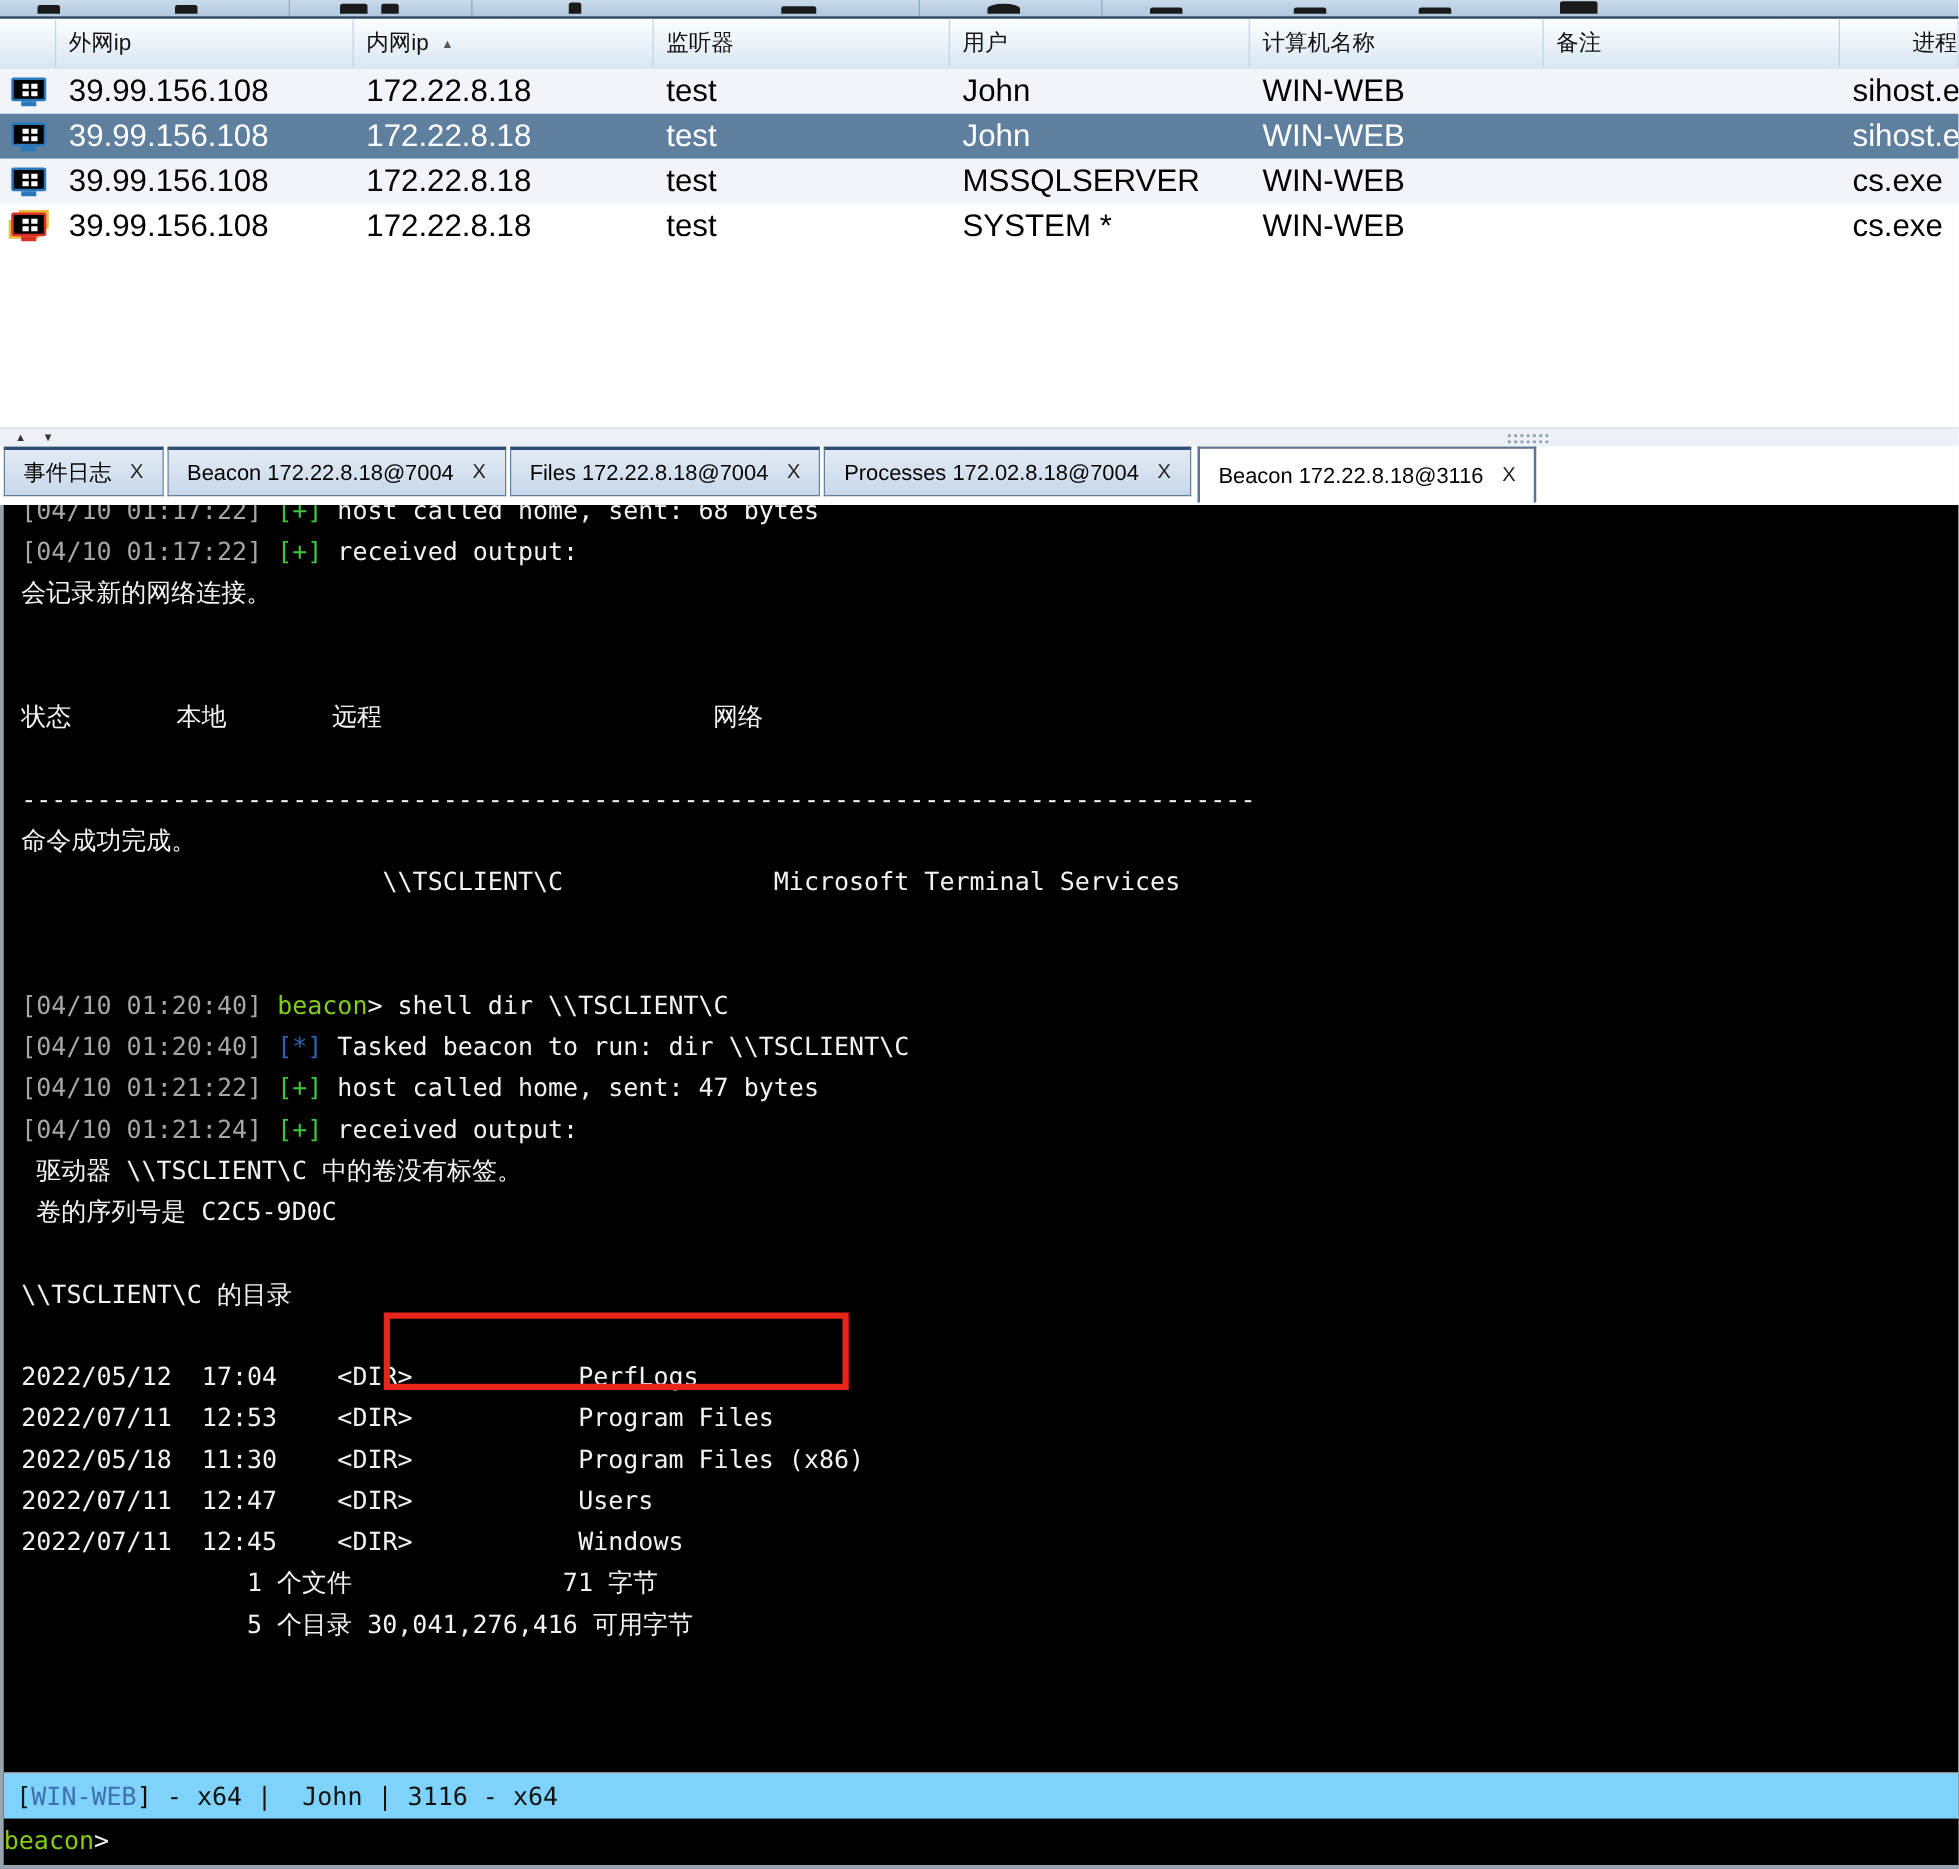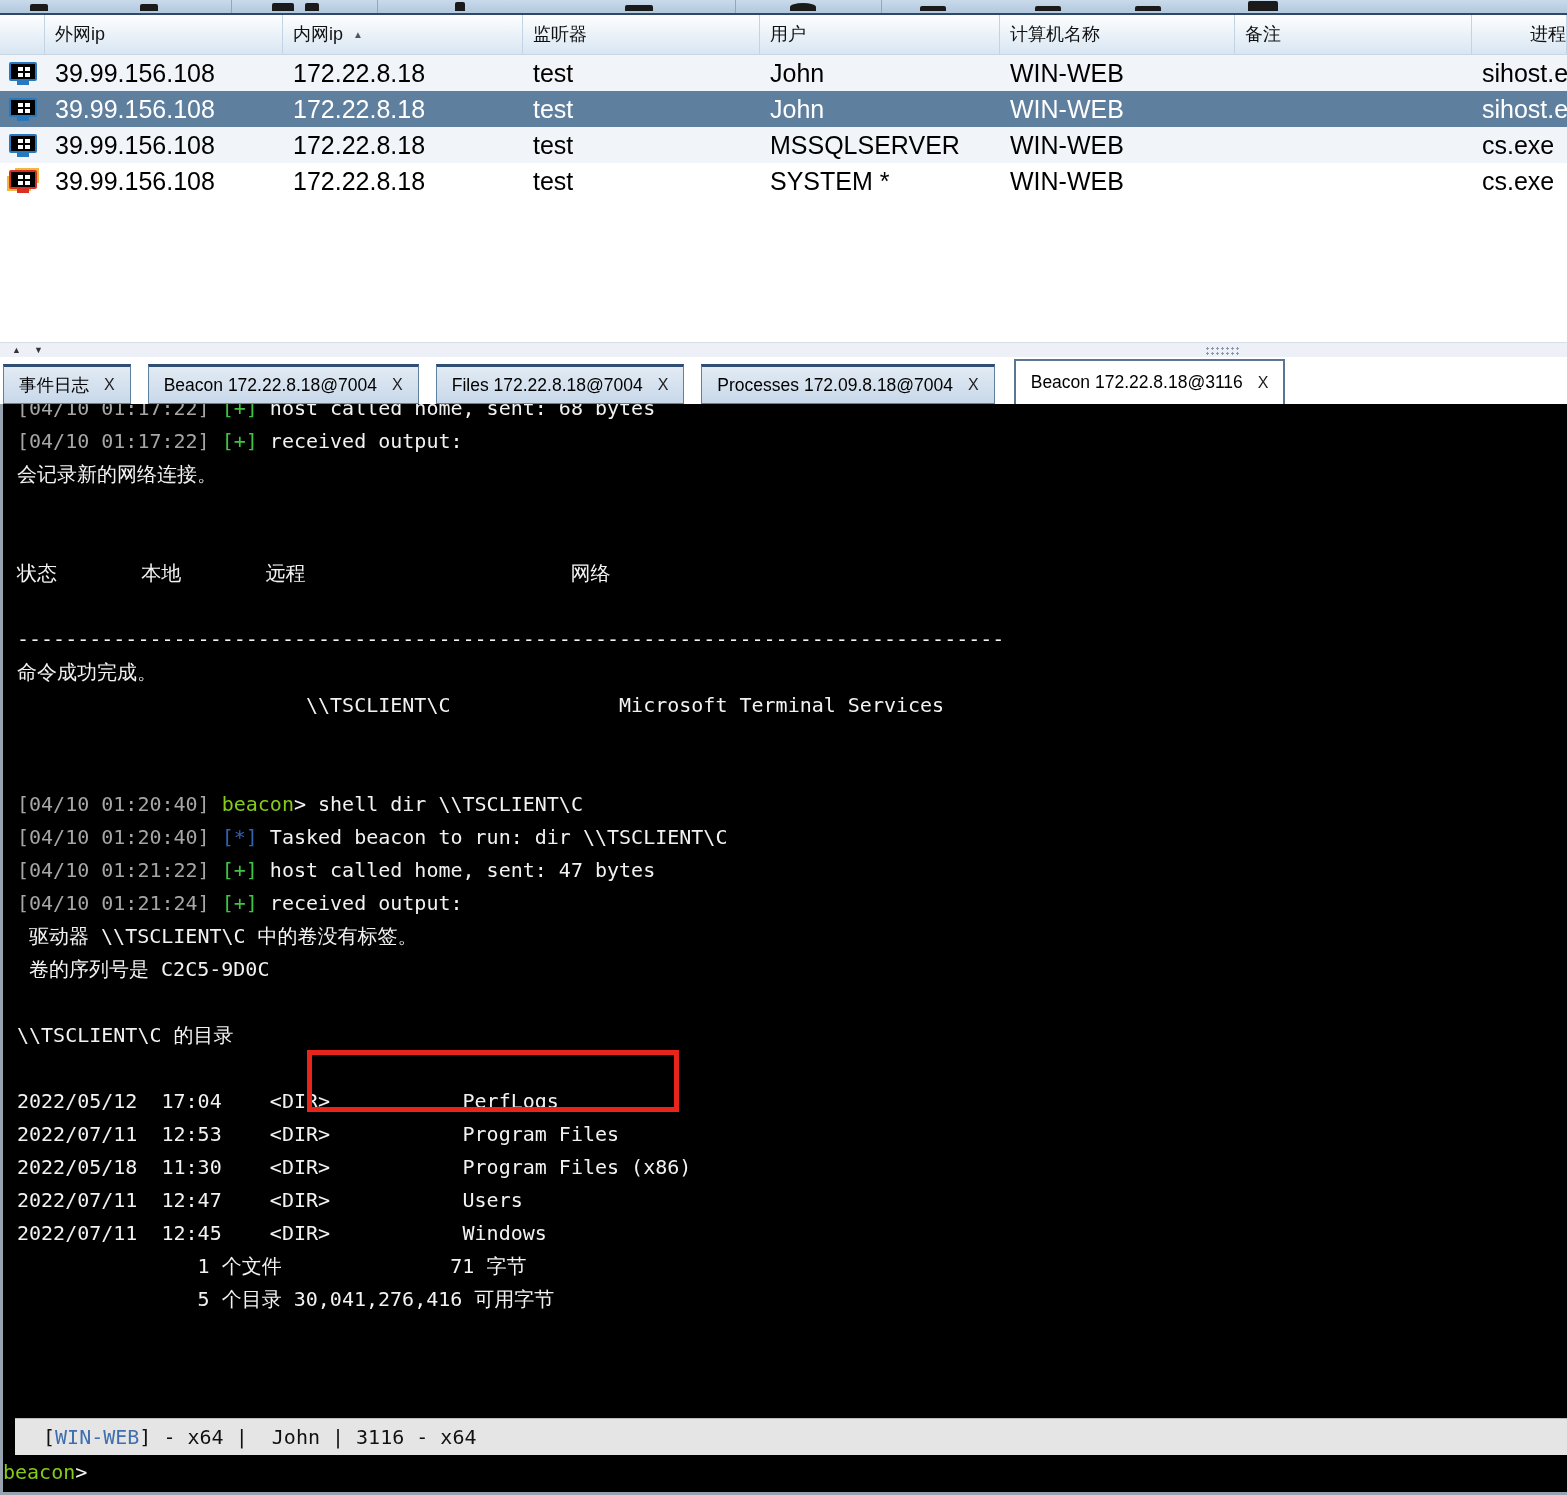--- a/index.html
+++ b/index.html
@@ -39,22 +39,22 @@
   
   .splitter { height:15px; flex:0 0 15px; background:#EDF1F7; border-top:1px solid #D8DEE8;
               position:relative; font-size:9px; color:#333; }
   .split-arrow { position:absolute; top:2px; cursor:pointer; }
   .split-up { left:12px; } .split-down { left:34px; }
   .grip { position:absolute; left:1205px; top:3px; width:36px; height:9px;
           background-image:radial-gradient(#8A9AAC 1px, transparent 1.3px);
           background-size:5px 5px; }
 
   
-  .tabbar { height:47px; flex:0 0 47px; background:#fff; display:flex; align-items:flex-end;
-            padding-left:3px; gap:17px; overflow:hidden; }
+  .tabbar { height:47px; flex:0 0 47px; background:#fff; display:flex; 
+            padding-left:3px; gap:3px; overflow:hidden; }
   .tab { height:40px; display:flex; align-items:center; padding:0 15px; font-size:17.5px;
          color:#000; white-space:nowrap; cursor:pointer;
          background:linear-gradient(#E2EBF4,#C8D8E9);
          border:1px solid #60809F; border-top:3px solid #2E4E74; }
   .tab.active { height:45px; background:#fff; border:2px solid #5A7694; border-bottom:none;
                 margin-left:2px; }
   .tab-close { margin-left:15px; font-size:16px; color:#222; }
   .tab.active .tab-close { color:#222; }
 
   
@@ -63,22 +63,22 @@
              font-family:"DejaVu Sans Mono","Liberation Mono",monospace; font-size:20px; }
   .cbody { padding-left:14px; margin-top:-12px; }
   .cline { height:33px; line-height:33px; white-space:pre; }
   .sg-tx { color:#F2F2F2; }
   .sg-ts { color:#A6A6A6; }
   .sg-ok { color:#3FC43F; }
   .sg-st { color:#2E62B2; }
   .sg-ln { color:#84cc16; }
   .hlbox { position:absolute; left:304px; top:646px; width:372px; height:62px;
            border:5px solid #E8251B; pointer-events:none; }
-  .statusbar { position:absolute; left:12px; right:0; bottom:37px; height:37px; line-height:36px;
-               background:#e5e5e5; padding-left:28px; white-space:pre; border-top:1px solid #BBB; }
+  .statusbar { position:absolute; left:0; right:0; bottom:37px; height:37px; line-height:36px;
+               background:#7dd3fc; padding-left:10px; white-space:pre; border-top:1px solid #BBB; }
   .sg-k  { color:#111; }
   .sg-hb { color:#3F6FAE; }
   .promptline { position:absolute; left:0; right:0; bottom:0; height:37px; line-height:34px;
                 background:#000; white-space:pre; }
 </style>
 </head>
 <body>
 
 <div class="screen">
 
@@ -183,21 +183,21 @@
       </div>
       <div class="tab">
         <span>Beacon 172.22.8.18@7004</span>
         <span class="tab-close">X</span>
       </div>
       <div class="tab">
         <span>Files 172.22.8.18@7004</span>
         <span class="tab-close">X</span>
       </div>
       <div class="tab">
-        <span>Processes 172.09.8.18@7004</span>
+        <span>Processes 172.02.8.18@7004</span>
         <span class="tab-close">X</span>
       </div>
       <div class="tab active">
         <span>Beacon 172.22.8.18@3116</span>
         <span class="tab-close">X</span>
       </div>
     </div>
 
   <div class="console">
     <div class="cbody">

